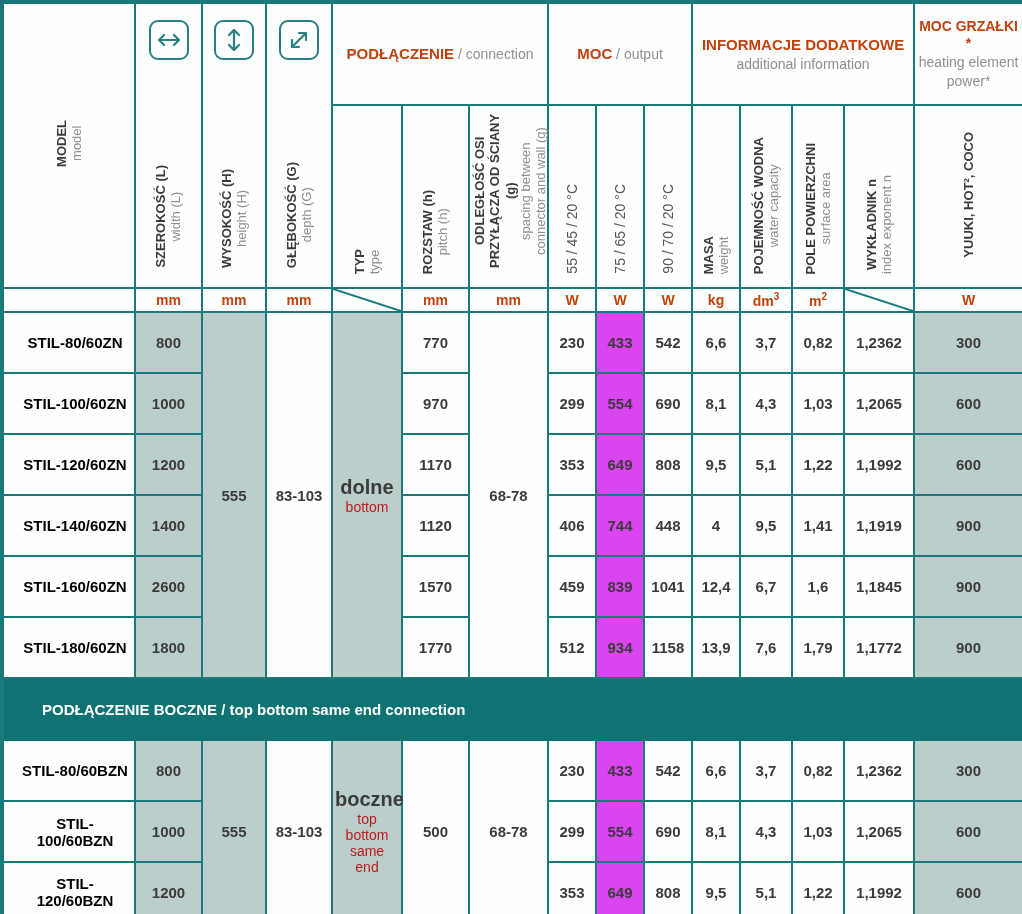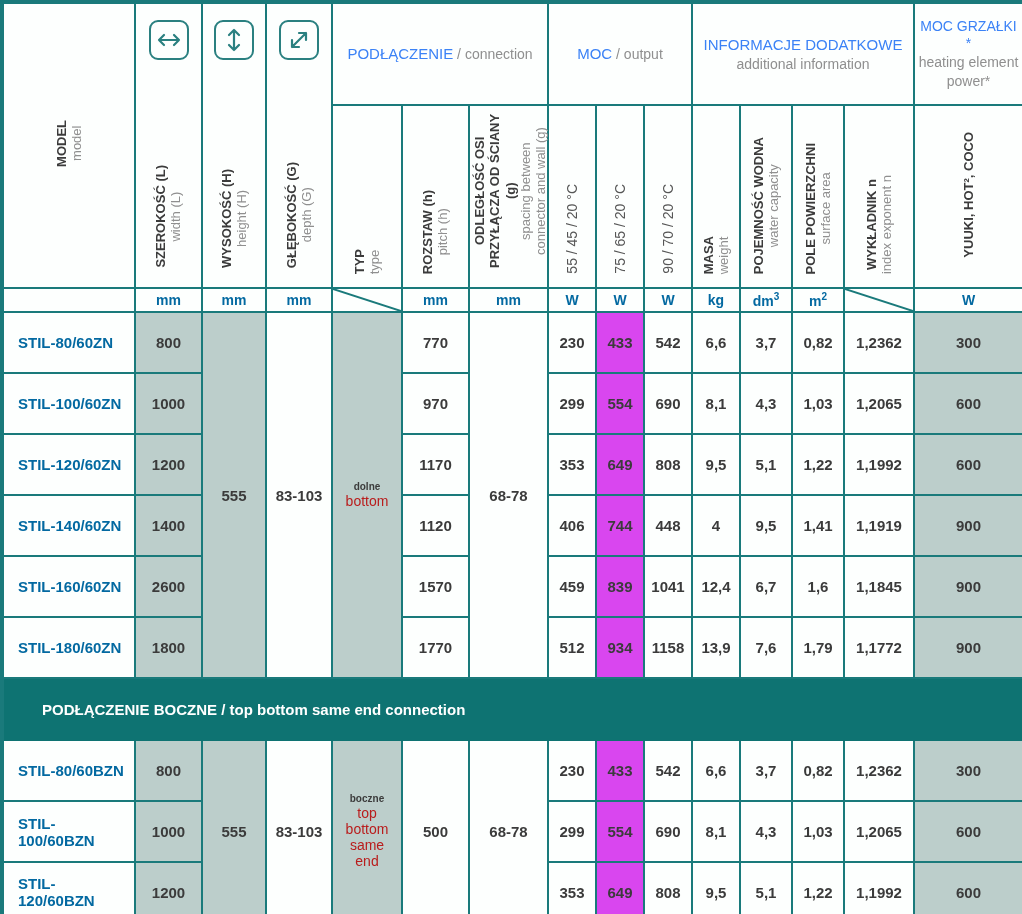--- a/index.html
+++ b/index.html
@@ -7,53 +7,53 @@
   table.spec{width:1022px;border-collapse:collapse;table-layout:fixed;border:4px solid #1a7a7b;background:#fdfffe;}
   td{border:2px solid #1a7a7b;background:#fdfffe;box-sizing:border-box;padding:2px;vertical-align:middle;}
   tr.hdr-a{height:103px;}
   tr.hdr-b{height:178px;}
   tr.hdr-units{height:24px;}
   tr.data-row{height:61px;}
   tr.band-row{height:62px;}
 
   
   .hline{text-align:center;line-height:1.2;}
-  .hpl{font-weight:400;color:#3b82f6;font-size:15px;}
+  .hpl{font-weight:700;color:#c2410c;font-size:15px;}
   .hen{font-weight:400;color:#8f8f8f;font-size:14px;}
 
   
   .vcell{vertical-align:bottom;text-align:center;padding-bottom:9px;}
   .vcell-mid{vertical-align:middle;text-align:center;}
   .vlabel{display:inline-block;writing-mode:vertical-rl;transform:rotate(180deg);line-height:1.18;max-height:166px;}
   .vlabel div{white-space:pre-line;}
   .vlabel .pl{font-weight:700;color:#3b3b3b;font-size:13px;}
   .vlabel .en{font-weight:400;color:#8f8f8f;font-size:13px;}
   .vlabel.temp .pl{font-weight:400;color:#565656;font-size:14px;}
 
   
   td.dimcell{padding:0;vertical-align:top;}
   .diminner{height:277px;position:relative;}
   .iconbox{position:absolute;top:16px;left:50%;transform:translateX(-50%);width:40px;height:40px;border:2px solid #2a8080;border-radius:9px;display:flex;align-items:center;justify-content:center;background:#fdfffe;box-sizing:border-box;}
   .iconbox svg{display:block;}
   .dimlabel{position:absolute;bottom:9px;left:0;width:100%;text-align:center;}
 
   
-  .unit-cell{text-align:center;font-weight:700;font-size:14px;color:#0369a1;padding:1px;}
+  .unit-cell{text-align:center;font-weight:700;font-size:14px;color:#c2410c;padding:1px;}
   .unit-cell sup{font-size:10px;}
   td.diag{position:relative;padding:0;}
   td.diag svg{position:absolute;left:0;top:0;width:100%;height:100%;display:block;}
   td.diag line{stroke:#1a7a7b;stroke-width:2;vector-effect:non-scaling-stroke;}
 
   
-  .model-cell{text-align:left;padding-left:14px;font-weight:700;font-size:15px;color:#0369a1;}
+  .model-cell{text-align:center;padding-left:14px;font-weight:700;font-size:15px;color:#000000;}
   .num{text-align:center;font-weight:700;font-size:15px;color:#3b3b3b;}
   .shade{background:#bccecb;}
   .shade-light{background:#d946ef;}
   .type-cell{text-align:center;}
-  .type-cell .tpl{font-weight:700;color:#3b3b3b;font-size:10px;line-height:1.2;text-align:center;}
+  .type-cell .tpl{font-weight:700;color:#3b3b3b;font-size:20px;line-height:1.2;text-align:center;}
   .type-cell .ten{font-weight:400;color:#b91c1c;font-size:14px;line-height:1.15;white-space:pre-line;}
 
   
   .band-cell{background:#0e7372;color:#ffffff;font-weight:700;font-size:15px;text-align:left;padding-left:38px;border-color:#0e7372;}
 
   .arrow{stroke:#2a8080;stroke-width:2.2;fill:none;stroke-linecap:round;stroke-linejoin:round;}
 </style>
 </head>
 <body>
 

